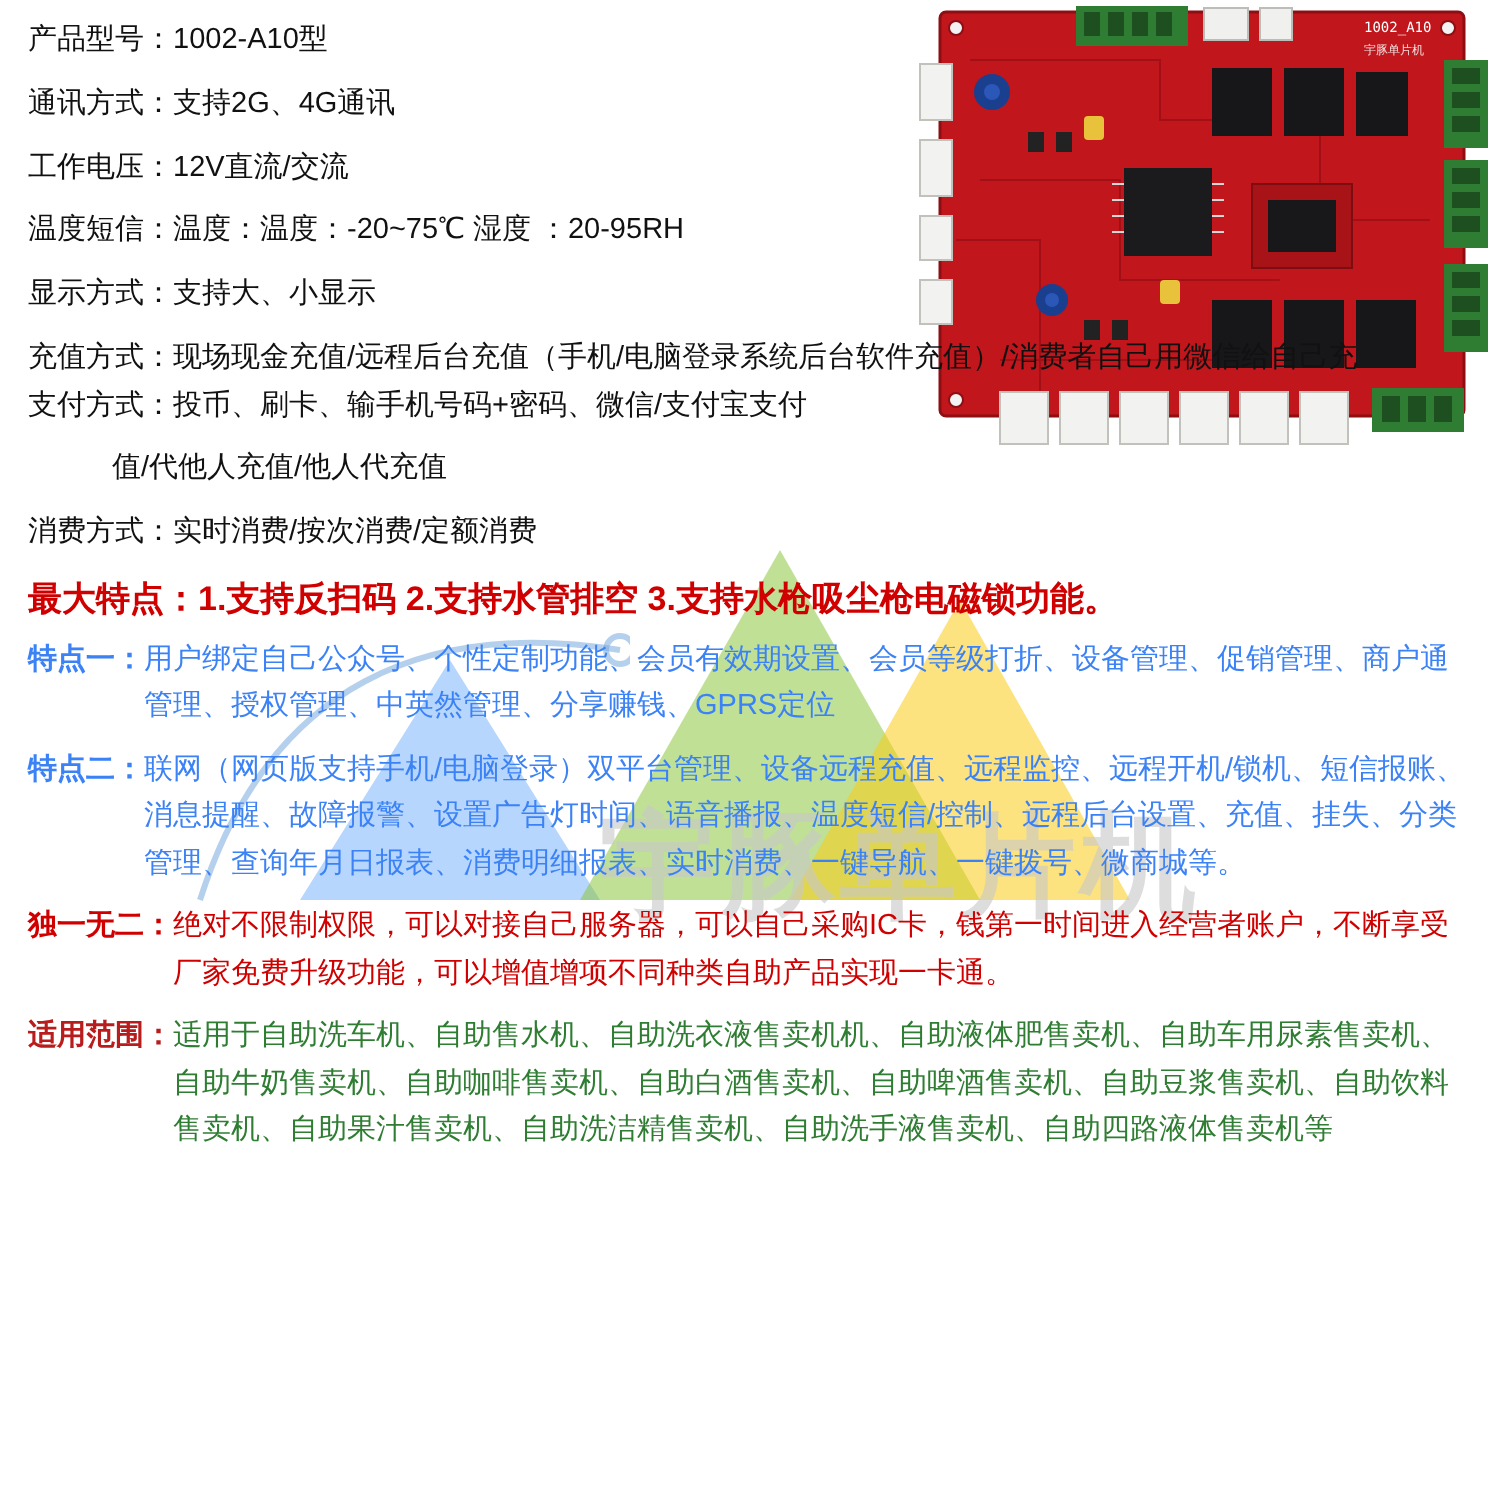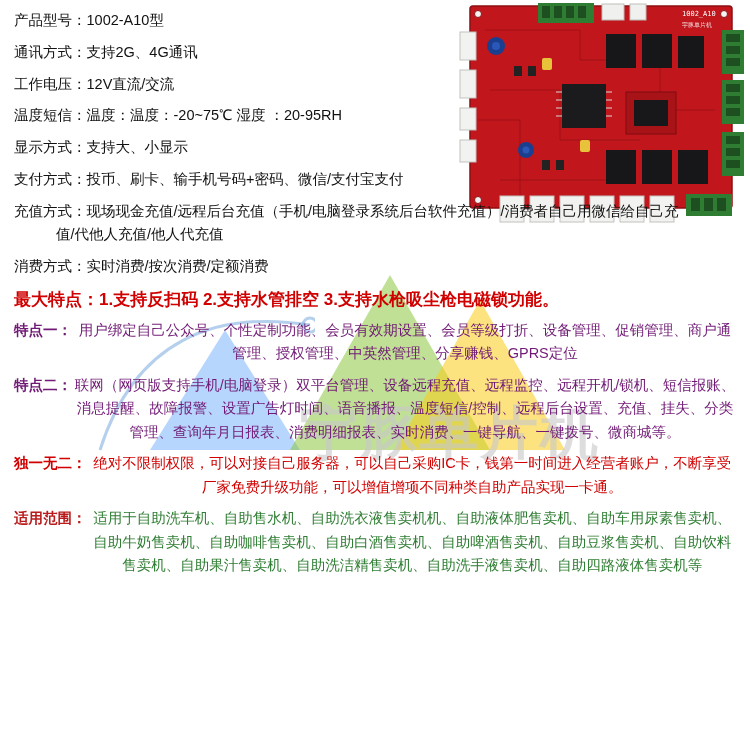--- a/index.html
+++ b/index.html
@@ -114,23 +114,22 @@
     font-size: 14.5px;
     line-height: 1.62;
   }
   .feat .fl {
     flex: 0 0 auto;
     font-weight: bold;
     white-space: nowrap;
   }
   .feat .fv {
     flex: 1 1 auto;
-    text-align: center;
-  }
-  .blue .fl, .blue .fv { color: #701a75; }
+  }
+  .blue .fl, .blue .fv { color: #3b82f6; }
   .red .fl, .red .fv { color: #d00000; }
   .green .fl, .green .fv { color: #2e7d32; }
   .green .fl { color: #b91c1c; }
 
   .indent { padding-left: 42px; }
 </style>
 </head>
 <body>
 
 <div id="watermark">
@@ -280,30 +279,30 @@
   <div class="spec-row narrow">
     <span class="label">温度短信：</span>
     <span class="value">温度：温度：-20~75℃  湿度 ：20-95RH</span>
   </div>
 
   <div class="spec-row narrow">
     <span class="label">显示方式：</span>
     <span class="value">支持大、小显示</span>
   </div>
 
+  <div class="spec-row" style="margin-bottom:2px">
+    <span class="label">充值方式：</span>
+    <span class="value">现场现金充值/远程后台充值（手机/电脑登录系统后台软件充值）/消费者自己用微信给自己充</span>
+  </div>
+
   <div class="spec-row">
     <span class="label">支付方式：</span>
     <span class="value">投币、刷卡、输手机号码+密码、微信/支付宝支付</span>
   </div>
 
-  <div class="spec-row" style="margin-bottom:2px">
-    <span class="label">充值方式：</span>
-    <span class="value">现场现金充值/远程后台充值（手机/电脑登录系统后台软件充值）/消费者自己用微信给自己充</span>
-  </div>
-
   <div class="spec-row indent">
     <span class="value">值/代他人充值/他人代充值</span>
   </div>
 
   <div class="spec-row">
     <span class="label">消费方式：</span>
     <span class="value">实时消费/按次消费/定额消费</span>
   </div>
 
   <div class="hl-row">最大特点：1.支持反扫码 2.支持水管排空 3.支持水枪吸尘枪电磁锁功能。</div>

